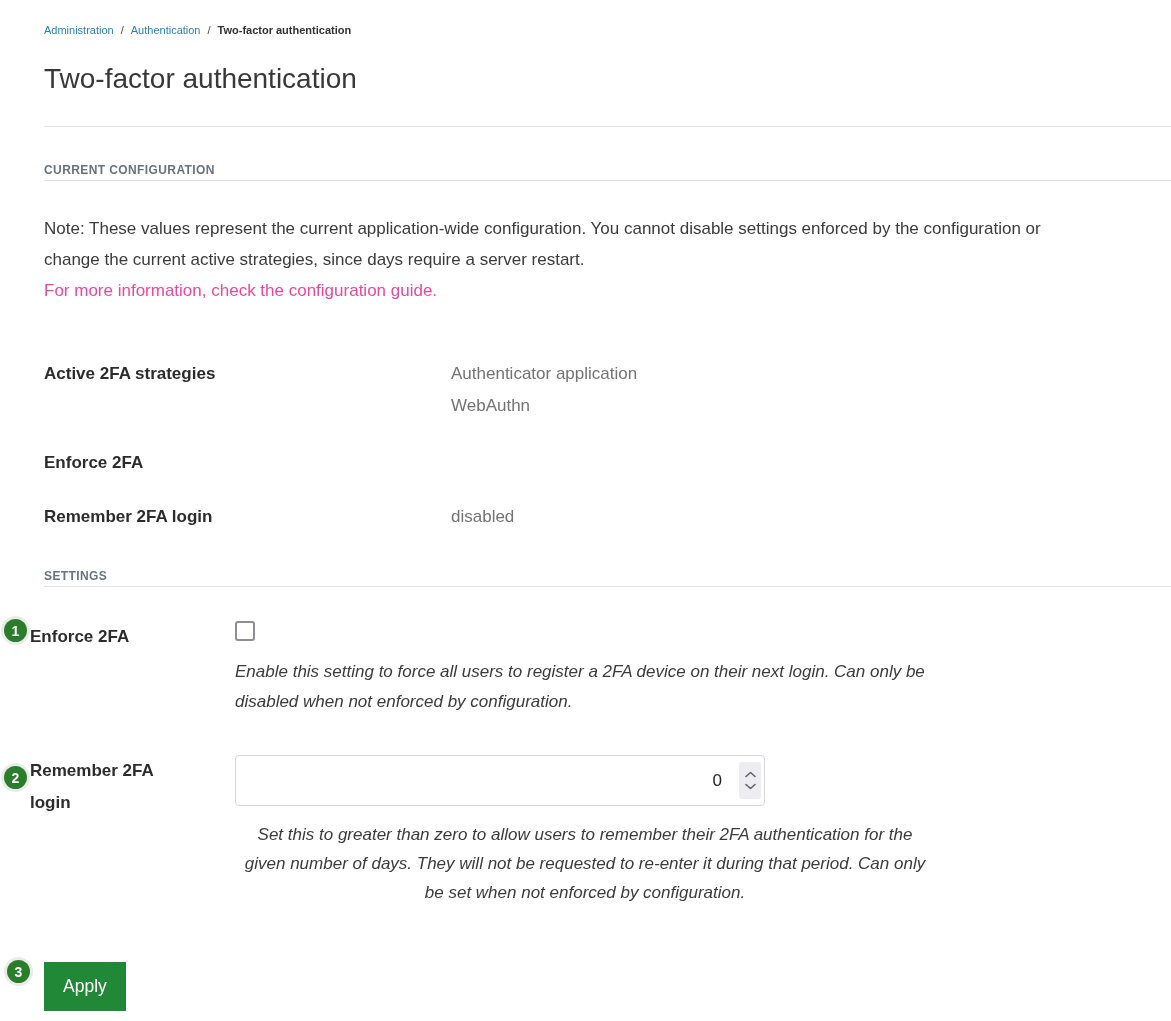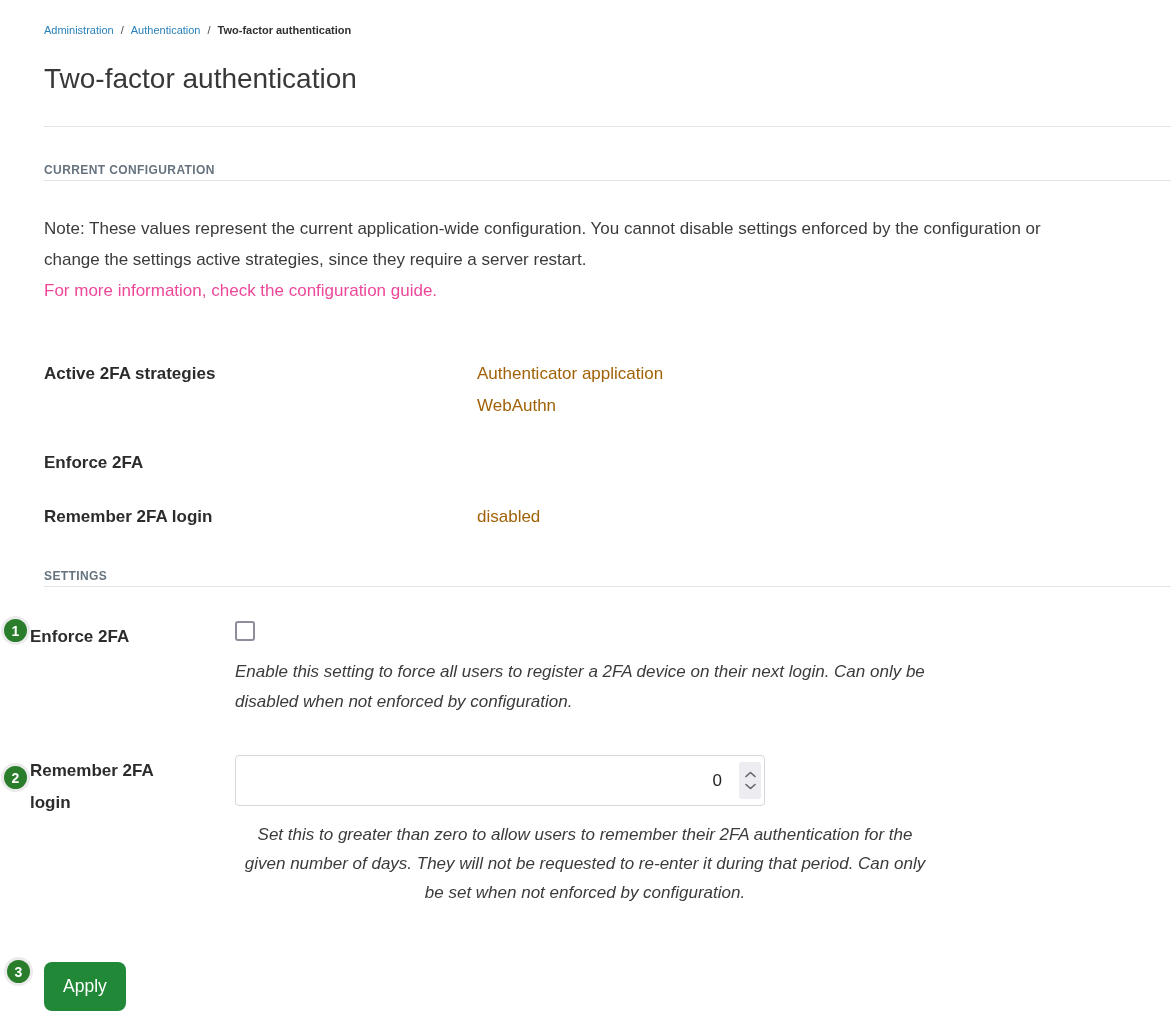--- a/index.html
+++ b/index.html
@@ -35,21 +35,21 @@
   .note { margin: 32px 0 0 44px; max-width: 1000px; line-height: 31px; color: #3b3b3b; }
   .config-link-line { margin: 0 0 0 44px; line-height: 31px; }
   .config-link-line a { color: #ec4899; text-decoration: none; cursor: pointer; }
 
   
   .config-rows { margin: 52px 0 0 44px; }
   .config-row { display: flex; gap: 46px; }
   #config-row-1 { margin-top: 25px; }
   #config-row-2 { margin-top: 22px; }
   .config-label { width: 361px; flex: none; font-weight: 700; color: #2c2c2c; line-height: 32px; }
-  .config-value { line-height: 32px; color: #a16207; margin-left: 26px; }
+  .config-value { line-height: 32px; color: #737373; }
 
   
   .setting-row { position: relative; margin-left: 30px; display: flex; }
   #row-enforce { margin-top: 34px; }
   #row-remember { margin-top: 21px; }
   .badge {
     position: absolute; width: 23px; height: 23px; border-radius: 50%;
     background: #2a7e2b; color: #ffffff; font-weight: 700; font-size: 14px;
     display: flex; align-items: center; justify-content: center;
     box-shadow: 0 0 0 3px #ebebeb;
@@ -85,41 +85,41 @@
     gap: 4px;
   }
   .spin-btn { width: 12px; height: 8px; display: flex; align-items: center; justify-content: center; cursor: pointer; }
 
   
   #row-apply { position: relative; margin: 38px 0 0 44px; }
   #row-apply .badge { left: -37px; top: -2px; }
   .apply-button {
     height: 49px; padding: 0 19px;
     background: #218838; color: #ffffff;
-    border: none; border-radius: 8px;
+    border: none; border-radius: 0;
     font-family: "Liberation Sans", sans-serif;
     font-size: 17.5px; cursor: pointer;
   }
 </style>
 </head>
 <body>
 
 <nav class="breadcrumb">
   <a href="#">Administration</a><span class="crumb-sep">/</span><a href="#">Authentication</a><span class="crumb-sep">/</span><span class="crumb-current">Two-factor authentication</span>
 </nav>
 
 <h1 class="page-title">Two-factor authentication</h1>
 
 <hr class="divider" id="hr-top">
 
 <section>
   <h2 class="section-heading">CURRENT CONFIGURATION</h2>
   <hr class="divider heading-hr">
 
-  <p class="note">Note: These values represent the current application-wide configuration. You cannot disable settings enforced by the configuration or change the settings active strategies, since they require a server restart.</p>
+  <p class="note">Note: These values represent the current application-wide configuration. You cannot disable settings enforced by the configuration or change the current active strategies, since days require a server restart.</p>
   <p class="config-link-line">
     <a href="#">For more information, check the configuration guide.</a>
   </p>
 
   <div class="config-rows">
     <div class="config-row" id="config-row-0">
       <div class="config-label">Active 2FA strategies</div>
       <div>
         <div class="config-value">Authenticator application</div>
         <div class="config-value">WebAuthn</div>

